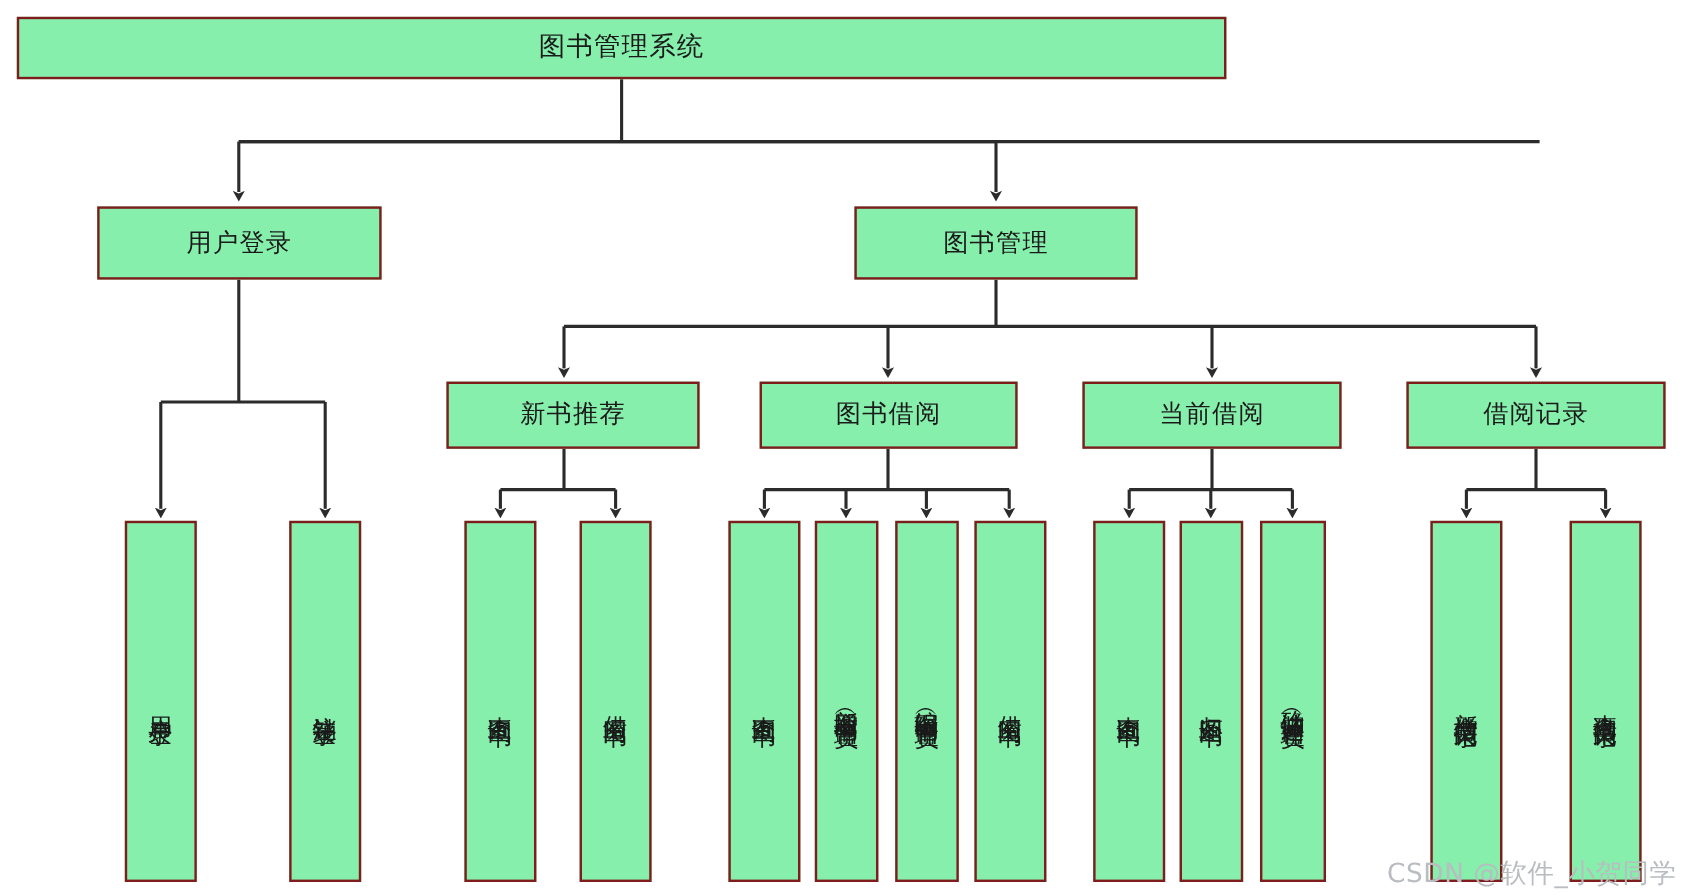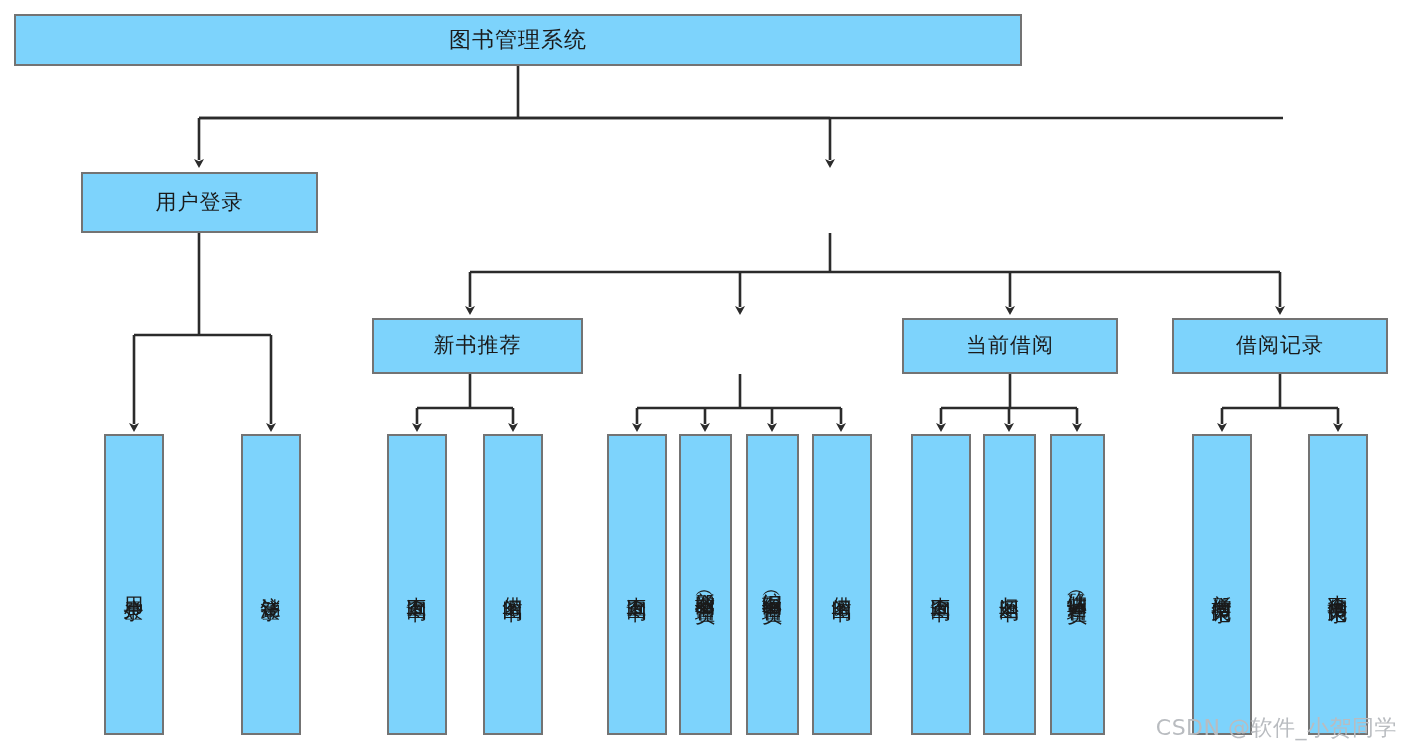--- a/index.html
+++ b/index.html
@@ -22,22 +22,22 @@
     position: absolute;
     left: 0;
     top: 0;
     width: 1405px;
     height: 747px;
     pointer-events: none;
   }
   .node {
     position: absolute;
     box-sizing: border-box;
-    border: 2px solid #737373;
-    background: #7dd3fc;
+    border: 2px solid #7f1d1d;
+    background: #86efac;
     display: flex;
     align-items: center;
     justify-content: center;
     color: #1a1a1a;
     z-index: 2;
   }
   .node-h {
     font-size: 21px;
     letter-spacing: 1px;
     line-height: 1.2;
@@ -131,25 +131,31 @@
   </svg>
 
   <div class="node node-h node-root" style="left:14px; top:14px; width:1008px; height:52px;">
     <span>图书管理系统</span>
   </div>
 
   <div class="node node-h" style="left:81px; top:172px; width:237px; height:61px;">
     <span>用户登录</span>
   </div>
 
+  <div class="node node-h" style="left:712px; top:172px; width:236px; height:61px;">
+    <span>图书管理</span>
+  </div>
 
   <div class="node node-h" style="left:372px; top:318px; width:211px; height:56px;">
     <span>新书推荐</span>
   </div>
 
+  <div class="node node-h" style="left:633px; top:318px; width:215px; height:56px;">
+    <span>图书借阅</span>
+  </div>
 
   <div class="node node-h" style="left:1172px; top:318px; width:216px; height:56px;">
     <span>借阅记录</span>
   </div>
 
   <div class="node node-h" style="left:902px; top:318px; width:216px; height:56px;">
     <span>当前借阅</span>
   </div>
 
   <div class="node node-v" style="left:104px; top:434px; width:60px; height:301px;">

